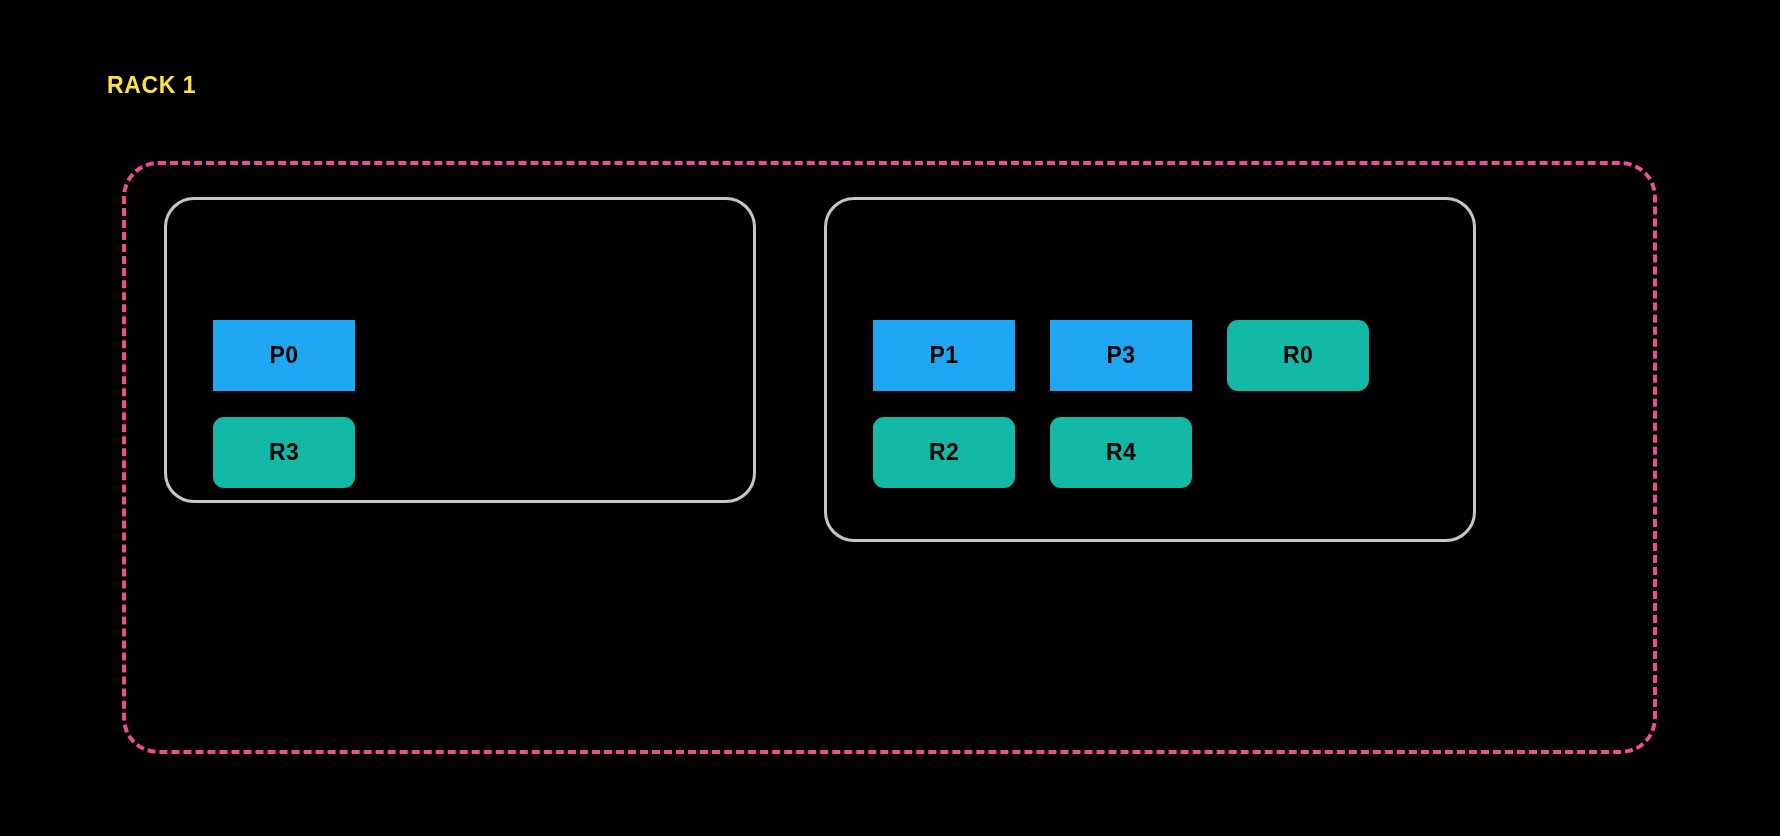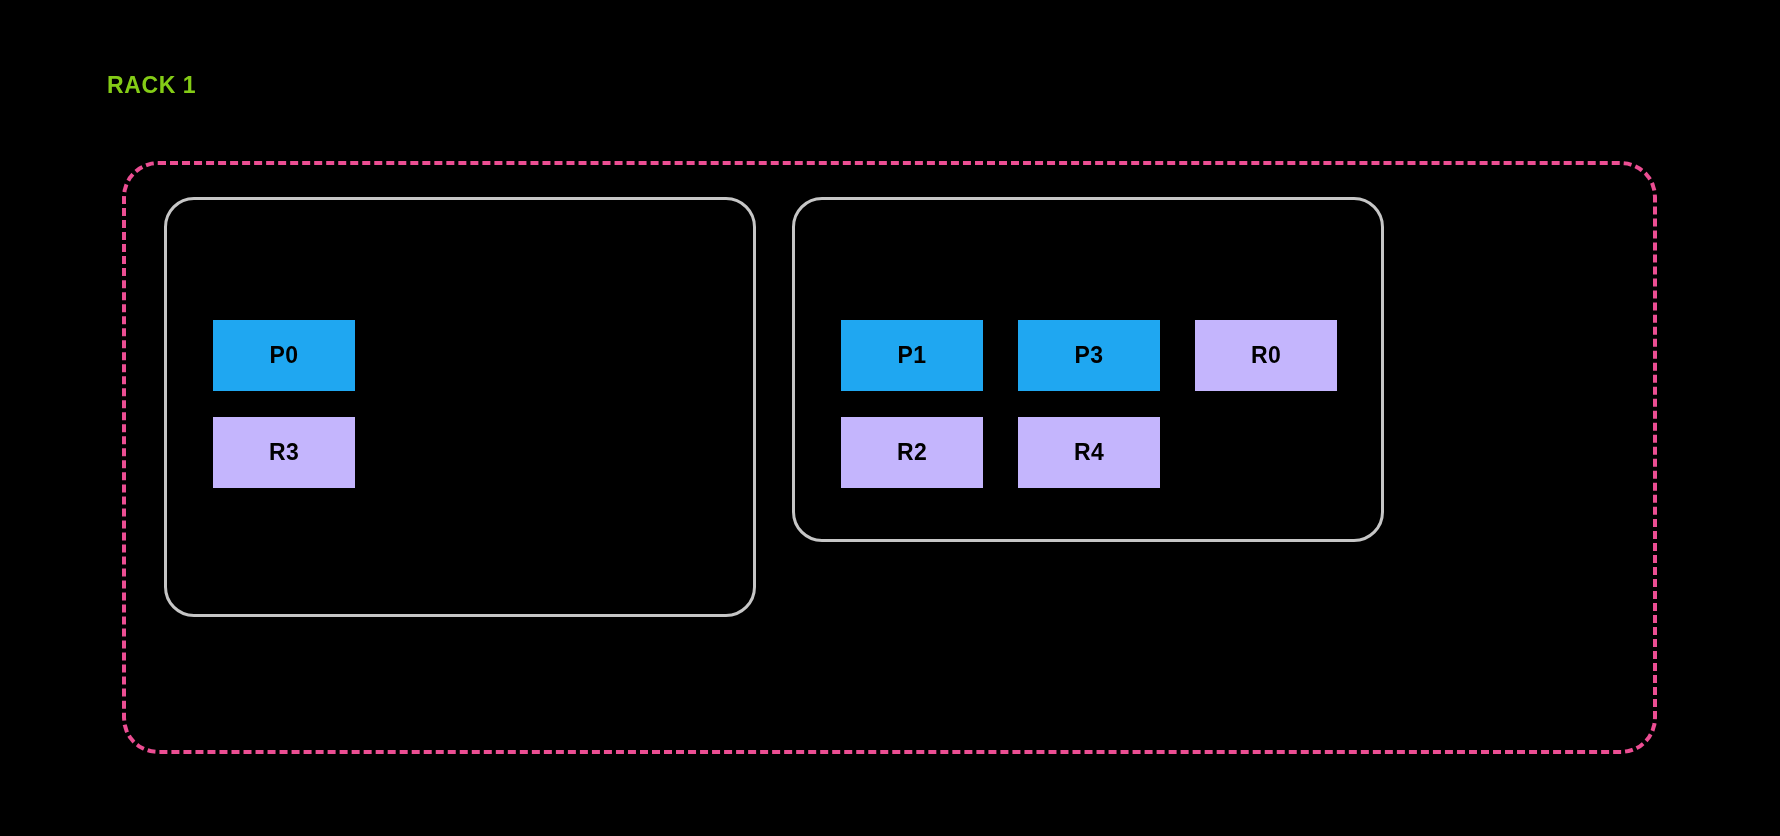--- a/index.html
+++ b/index.html
@@ -20,21 +20,21 @@
   }
 
   
   .rack-label {
     position: absolute;
     left: 107px;
     top: 74px;
     font-size: 23px;
     font-weight: bold;
     letter-spacing: 0.6px;
-    color: #84cc16;
+    color: #fde047;
     line-height: 1;
     white-space: nowrap;
   }
 
   
   .rack-boundary {
     position: absolute;
     left: 122px;
     top: 161px;
     width: 1535px;
@@ -50,27 +50,27 @@
     position: absolute;
     box-sizing: border-box;
     border: 3px solid #c6c6c6;
     border-radius: 30px;
     background: transparent;
   }
   #node-panel-0 {
     left: 164px;
     top: 197px;
     width: 592px;
-    height: 420px;
+    height: 306px;
     padding-left: 29px;
   }
   #node-panel-1 {
-    left: 792px;
+    left: 824px;
     top: 197px;
-    width: 592px;
+    width: 652px;
     height: 345px;
   }
 
   
   .slot-grid {
     position: absolute;
     left: 46px;
     top: 120px;
     display: flex;
     flex-direction: column;
@@ -87,21 +87,21 @@
     display: flex;
     align-items: center;
     justify-content: center;
     font-size: 23px;
     font-weight: bold;
     color: #000000;
     letter-spacing: 0.4px;
     line-height: 1;
   }
   .slot.primary  { background: #1fa7f1; }
-  .slot.replica  { background: #c4b5fd; }
+  .slot.replica  { background: #14b8a6; border-radius: 11px; }
   .slot.empty    { background: transparent; }
 </style>
 </head>
 <body>
 
 <div id="canvas">
 
   <div class="rack-label">RACK 1</div>
 
   <div class="rack-boundary"></div>

